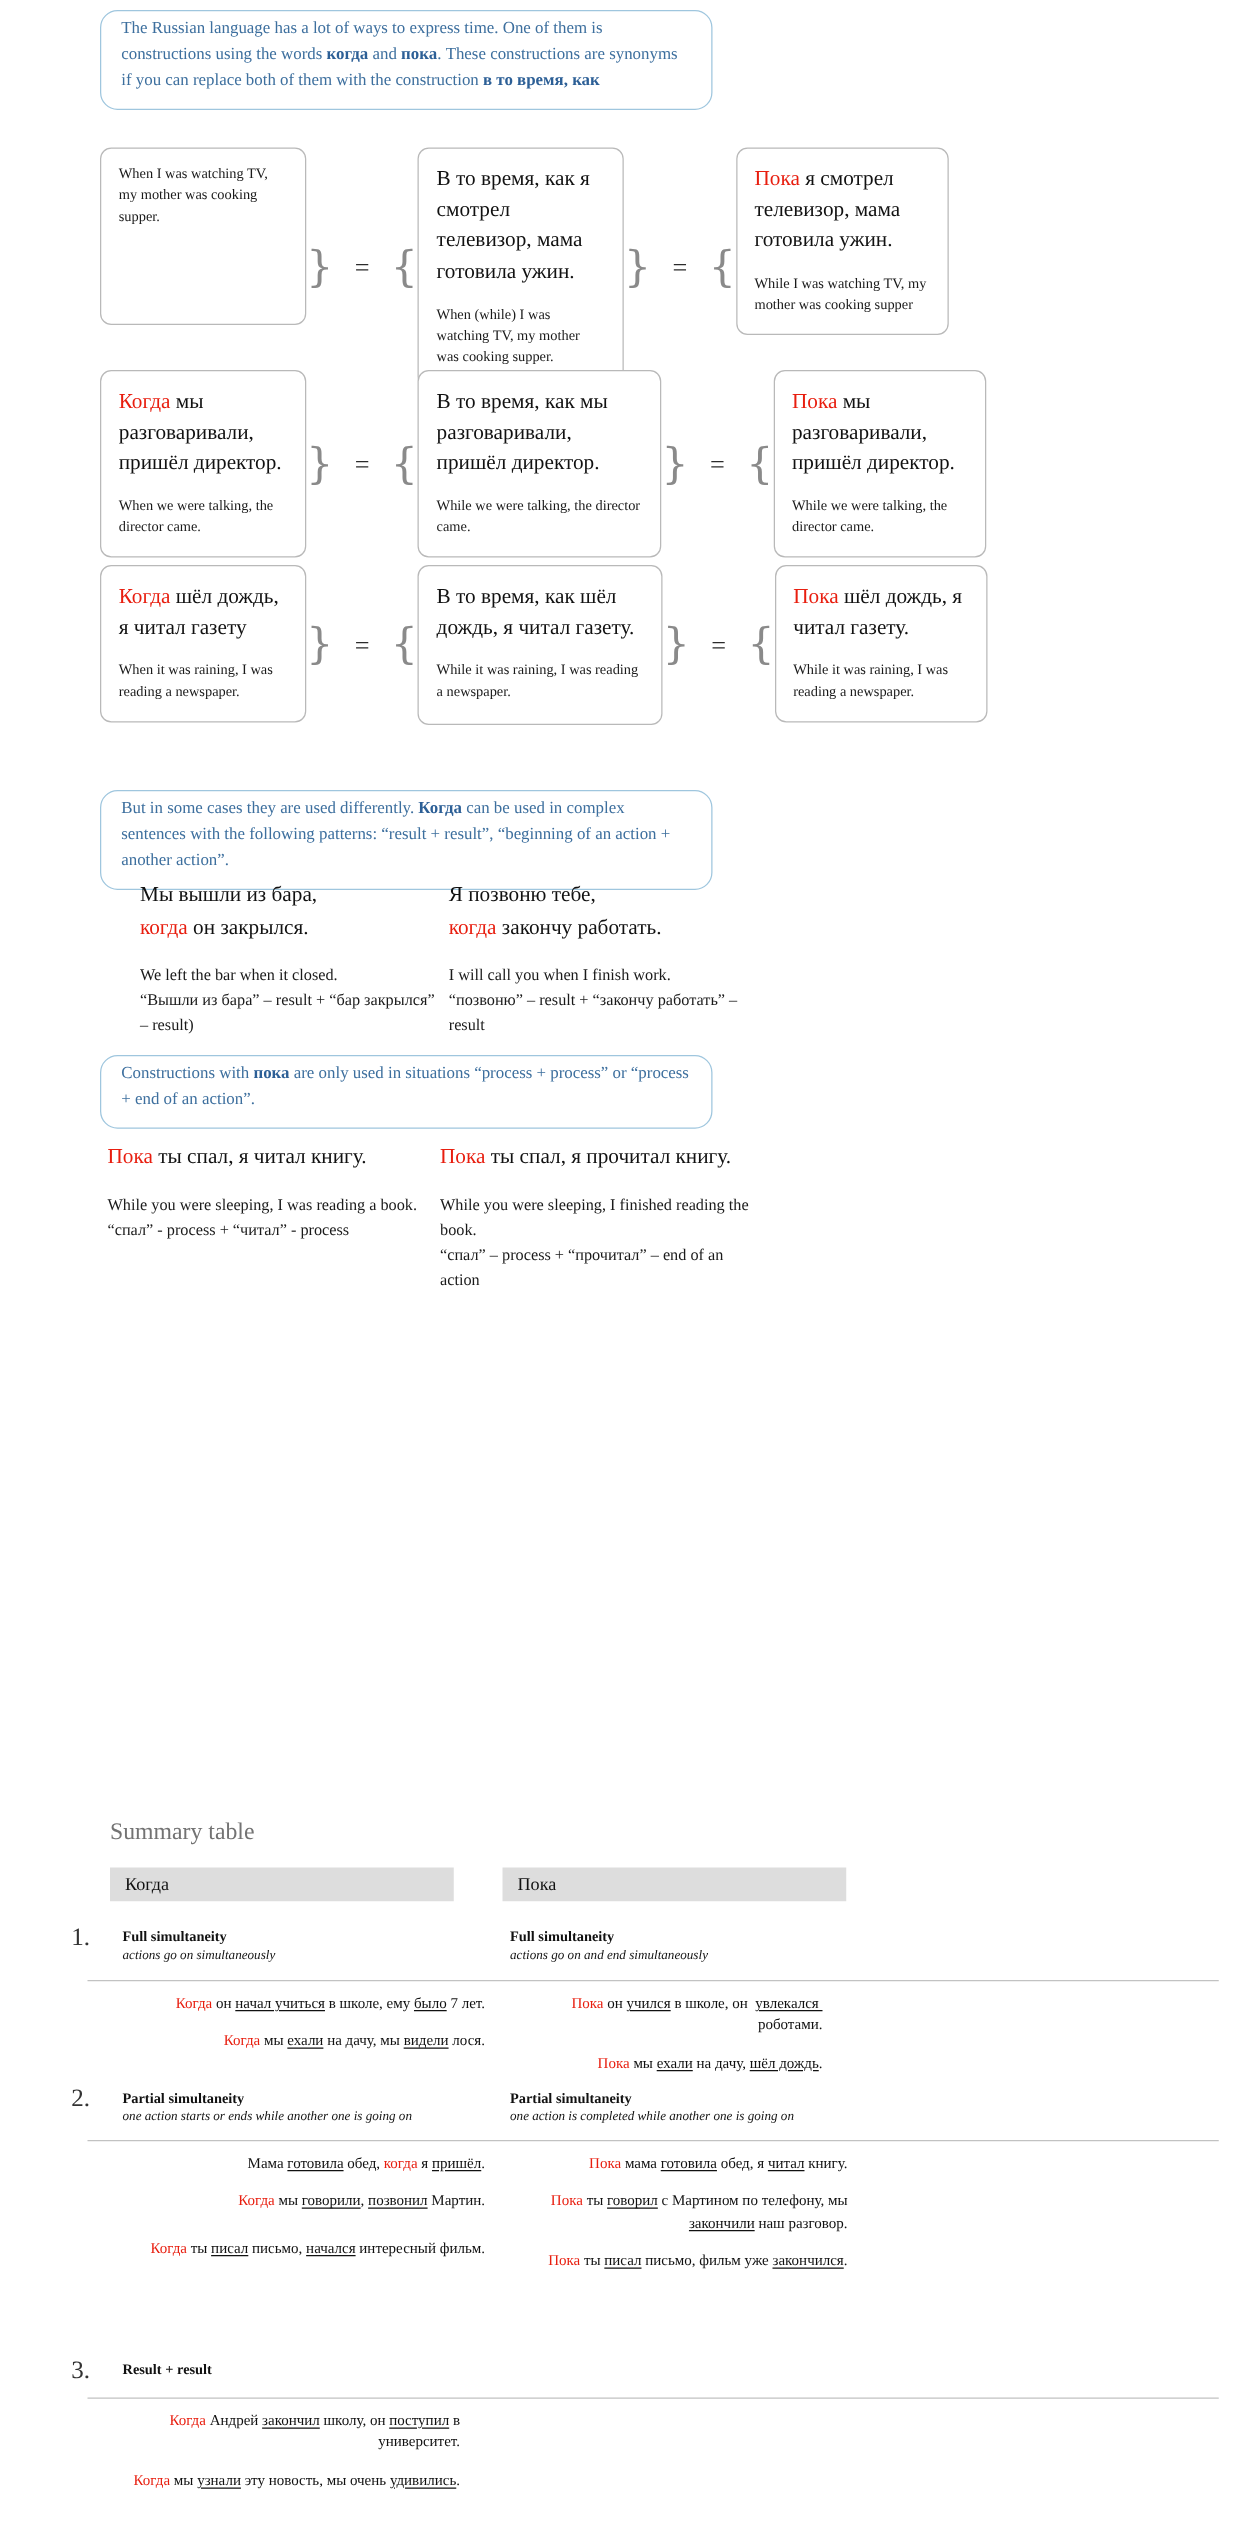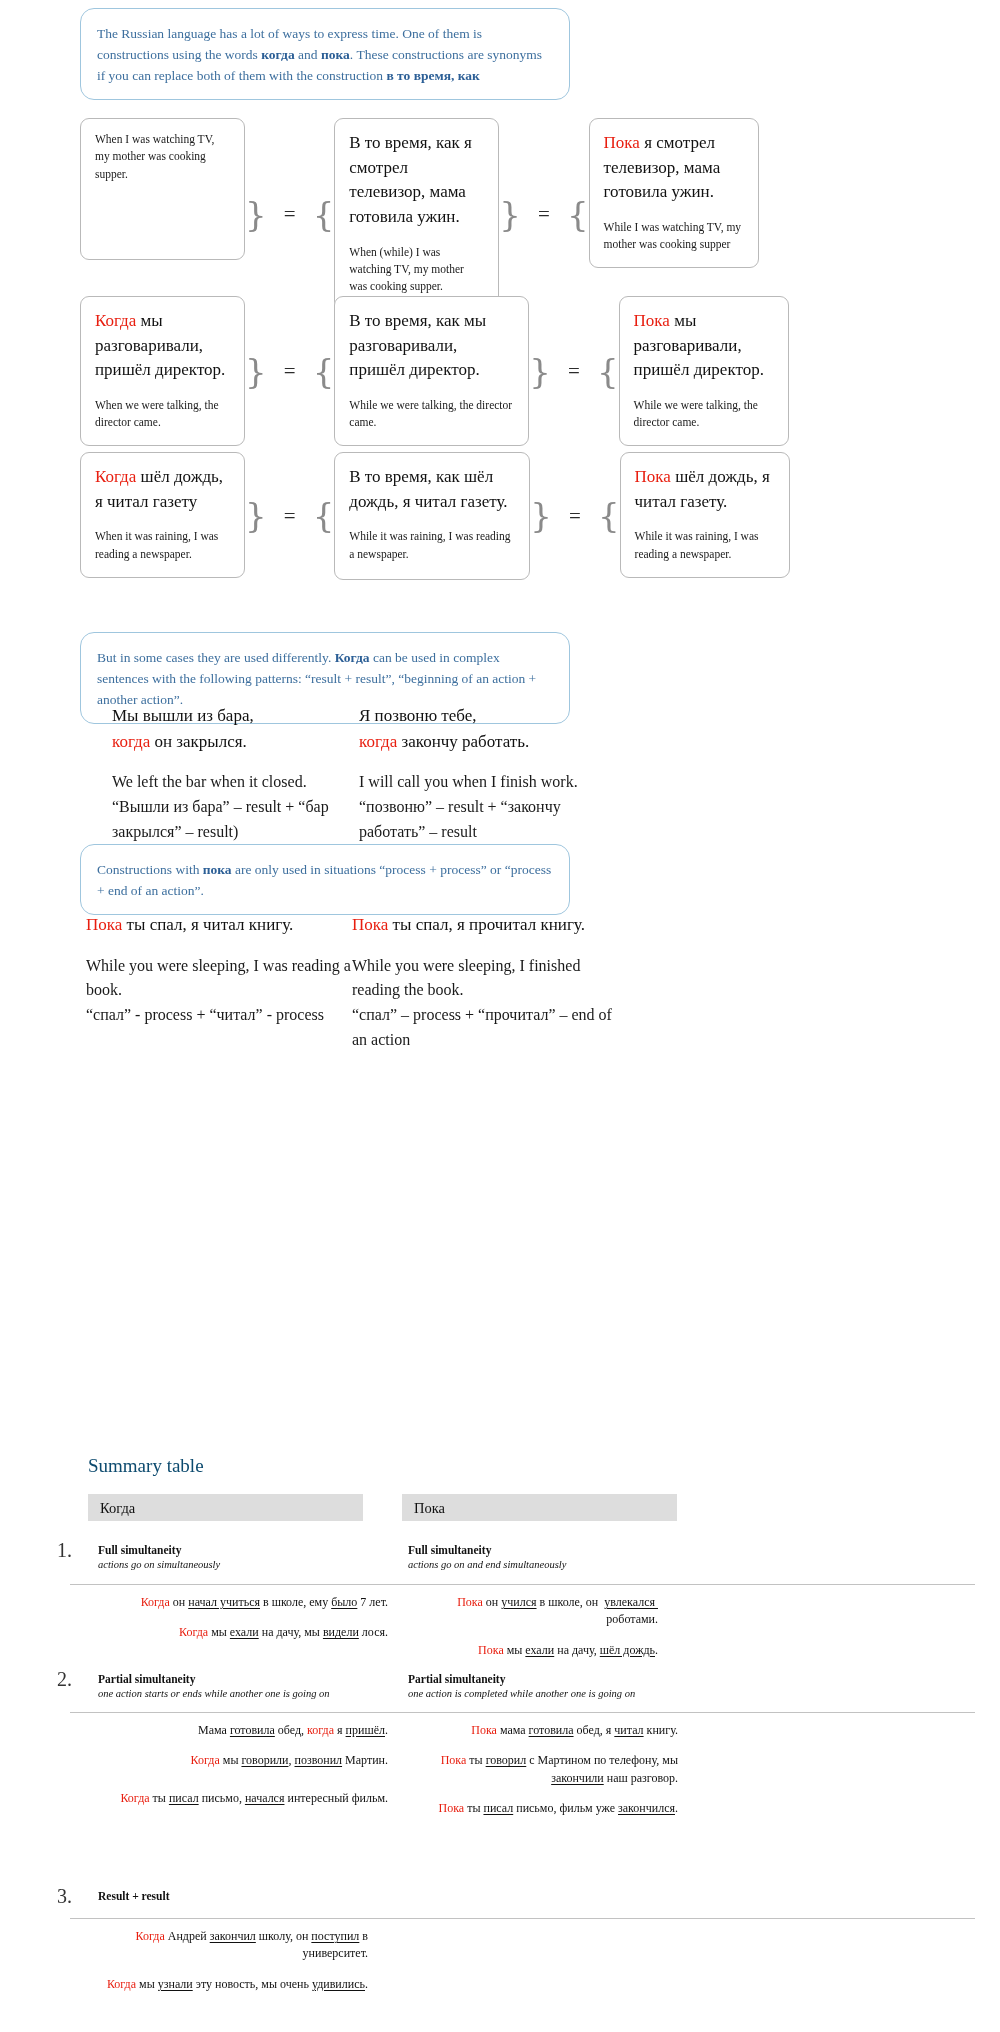--- a/index.html
+++ b/index.html
@@ -15,21 +15,21 @@
   }
 
   
   .note {
     position: absolute;
     border: 1.5px solid #9fc6de;
     border-radius: 14px;
     color: #3d6f9e;
     font-size: 13.5px;
     line-height: 1.55;
-    padding: 15px 16px 12px 16px;
+    padding: 3px 16px 12px 16px;
     background: #ffffff;
   }
   .note b { color: #2c5f96; font-weight: bold; }
 
   
   .eqrow { position: absolute; display: flex; align-items: flex-start; }
   .card {
     border: 1px solid #b9b9b9;
     border-radius: 9px;
     padding: 12px 14px 14px 14px;
@@ -70,33 +70,33 @@
   
   .expair { position: absolute; }
   .expair .ru {
     font-size: 17px;
     line-height: 1.5;
     margin: 0 0 16px 0;
     color: #111;
   }
   .expair .ru .kw { color: #e81e0f; }
   .expair .en {
-    font-size: 16px;
+    font-size: 13px;
     line-height: 1.55;
     color: #1a1a1a;
     margin: 0;
   }
 
   
   .summary-title {
     position: absolute;
     left: 88px;
     top: 1455px;
     font-size: 19px;
-    color: #0c4a6e;
+    color: #737373;
   }
   .col-head {
     position: absolute;
     background: #dddddd;
     font-size: 14.5px;
     color: #111;
     padding: 6px 12px 7px 12px;
     height: 27px;
   }
   .sec-num {

